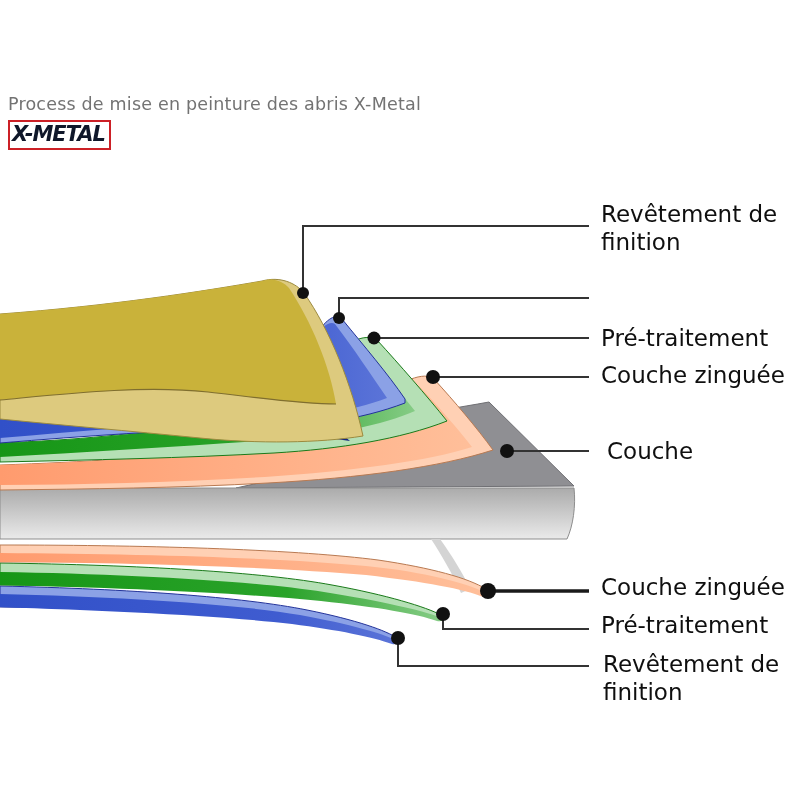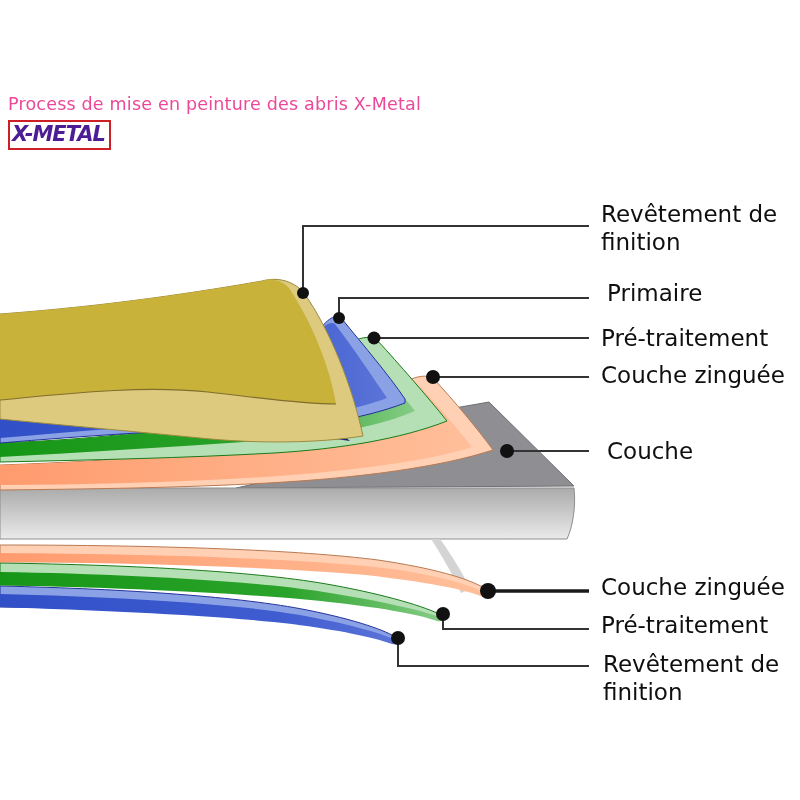--- a/index.html
+++ b/index.html
@@ -1,24 +1,24 @@
 <!DOCTYPE html>
 <html><head>
 <meta charset="utf-8">
 <style>
   html,body{margin:0;padding:0;background:#ffffff;}
   #stage{
     position:relative;width:800px;height:800px;background:#ffffff;overflow:hidden;
     font-family:"DejaVu Sans","Liberation Sans",sans-serif;
   }
   .title{
-    position:absolute;left:8px;top:94px;font-size:17.5px;color:#ec4899;letter-spacing:.2px;
+    position:absolute;left:8px;top:94px;font-size:17.5px;color:#737373;letter-spacing:.2px;
   }
   .logo{
-    position:absolute;left:8px;top:120px;border:2px solid #cc2026;color:#4c1d95;
+    position:absolute;left:8px;top:120px;border:2px solid #cc2026;color:#0f172a;
     font-weight:bold;font-style:italic;font-size:21px;letter-spacing:-1px;
     padding:0 4px 1px 2px;line-height:25px;background:#fff;
   }
   .lbl{
     position:absolute;font-size:23px;line-height:28px;color:#0f0f0f;white-space:nowrap;
   }
   .lbl.wrap{white-space:normal;width:205px;}
   svg{position:absolute;left:0;top:0;}
 </style>
 </head>
@@ -95,21 +95,20 @@
     <circle cx="339" cy="318" r="6" fill="#111111"></circle>
     <circle cx="374" cy="338" r="6.5" fill="#111111"></circle>
     <circle cx="433" cy="377" r="7" fill="#111111"></circle>
     <circle cx="507" cy="451" r="7" fill="#111111"></circle>
     <circle cx="488" cy="591" r="8" fill="#111111"></circle>
     <circle cx="443" cy="614" r="7" fill="#111111"></circle>
     <circle cx="398" cy="638" r="7" fill="#111111"></circle>
   </svg>
 
   <div class="lbl wrap" style="left:601px;top:200px;">Revêtement de finition</div>
-  <div class="lbl" style="left:607px;top:279px;">Primaire</div>
   <div class="lbl" style="left:601px;top:324px;">Pré-traitement</div>
   <div class="lbl" style="left:601px;top:361px;">Couche zinguée</div>
   <div class="lbl" style="left:607px;top:437px;">Couche</div>
   <div class="lbl" style="left:601px;top:573px;">Couche zinguée</div>
   <div class="lbl" style="left:601px;top:611px;">Pré-traitement</div>
   <div class="lbl wrap" style="left:603px;top:650px;">Revêtement de finition</div>
 
 </div>
 
 </body></html>

